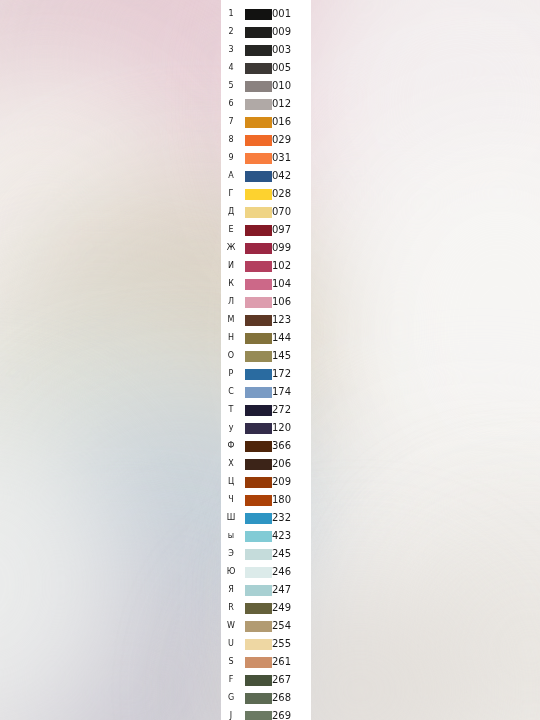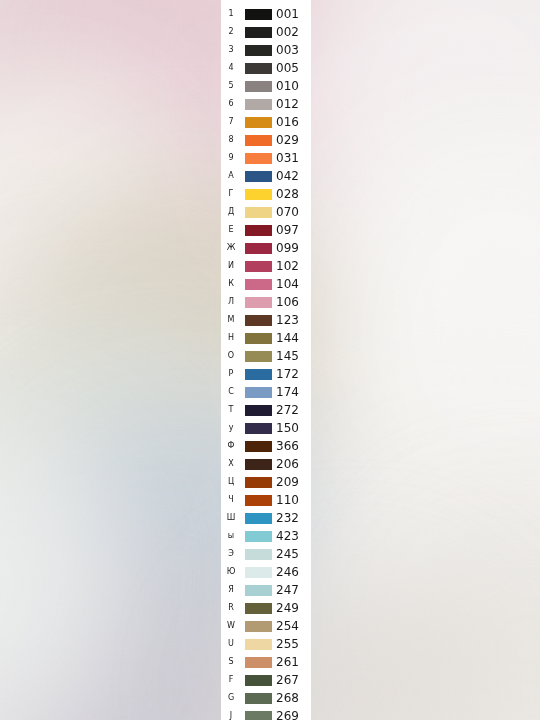--- a/index.html
+++ b/index.html
@@ -77,22 +77,22 @@
 
   .row-swatch {
     flex: 0 0 27px;
     width: 27px;
     height: 11px;
     margin-left: 4px;
   }
 
   .row-value {
     flex: 1 1 auto;
-    text-align: right;
-    font-size: 12px;
+    text-align: left;
+    font-size: 10px;
     line-height: 18px;
     color: #1a1a1a;
     padding-right: 12px;
   }
 </style>
 </head>
 <body>
 
 <div id="page">
 
@@ -114,21 +114,21 @@
 
   <div id="legend-panel">
       <div class="legend-row" style="top: 5px;">
         <span class="row-key">1</span>
         <span class="row-swatch" style="background-color: rgb(18, 18, 17);"></span>
         <span class="row-value">001</span>
       </div>
       <div class="legend-row" style="top: 23px;">
         <span class="row-key">2</span>
         <span class="row-swatch" style="background-color: rgb(30, 30, 28);"></span>
-        <span class="row-value">002</span>
+        <span class="row-value">009</span>
       </div>
       <div class="legend-row" style="top: 41px;">
         <span class="row-key">3</span>
         <span class="row-swatch" style="background-color: rgb(38, 38, 35);"></span>
         <span class="row-value">003</span>
       </div>
       <div class="legend-row" style="top: 59px;">
         <span class="row-key">4</span>
         <span class="row-swatch" style="background-color: rgb(60, 56, 53);"></span>
         <span class="row-value">005</span>
@@ -224,41 +224,41 @@
         <span class="row-value">174</span>
       </div>
       <div class="legend-row" style="top: 401px;">
         <span class="row-key">Т</span>
         <span class="row-swatch" style="background-color: rgb(30, 27, 51);"></span>
         <span class="row-value">272</span>
       </div>
       <div class="legend-row" style="top: 419px;">
         <span class="row-key">у</span>
         <span class="row-swatch" style="background-color: rgb(51, 44, 74);"></span>
-        <span class="row-value">150</span>
+        <span class="row-value">120</span>
       </div>
       <div class="legend-row" style="top: 437px;">
         <span class="row-key">Ф</span>
         <span class="row-swatch" style="background-color: rgb(78, 36, 9);"></span>
         <span class="row-value">366</span>
       </div>
       <div class="legend-row" style="top: 455px;">
         <span class="row-key">Х</span>
         <span class="row-swatch" style="background-color: rgb(60, 36, 24);"></span>
         <span class="row-value">206</span>
       </div>
       <div class="legend-row" style="top: 473px;">
         <span class="row-key">Ц</span>
         <span class="row-swatch" style="background-color: rgb(150, 58, 6);"></span>
         <span class="row-value">209</span>
       </div>
       <div class="legend-row" style="top: 491px;">
         <span class="row-key">Ч</span>
         <span class="row-swatch" style="background-color: rgb(171, 65, 7);"></span>
-        <span class="row-value">110</span>
+        <span class="row-value">180</span>
       </div>
       <div class="legend-row" style="top: 509px;">
         <span class="row-key">Ш</span>
         <span class="row-swatch" style="background-color: rgb(46, 149, 195);"></span>
         <span class="row-value">232</span>
       </div>
       <div class="legend-row" style="top: 527px;">
         <span class="row-key">ы</span>
         <span class="row-swatch" style="background-color: rgb(130, 203, 213);"></span>
         <span class="row-value">423</span>

